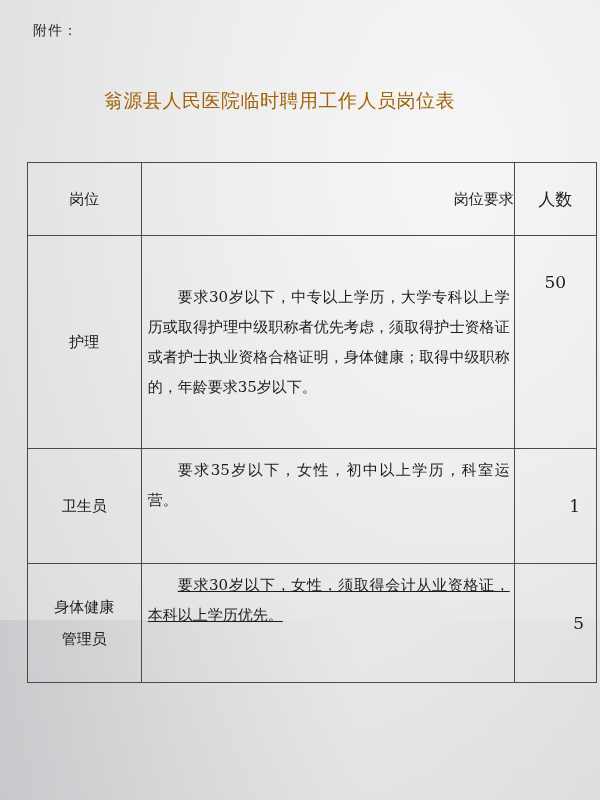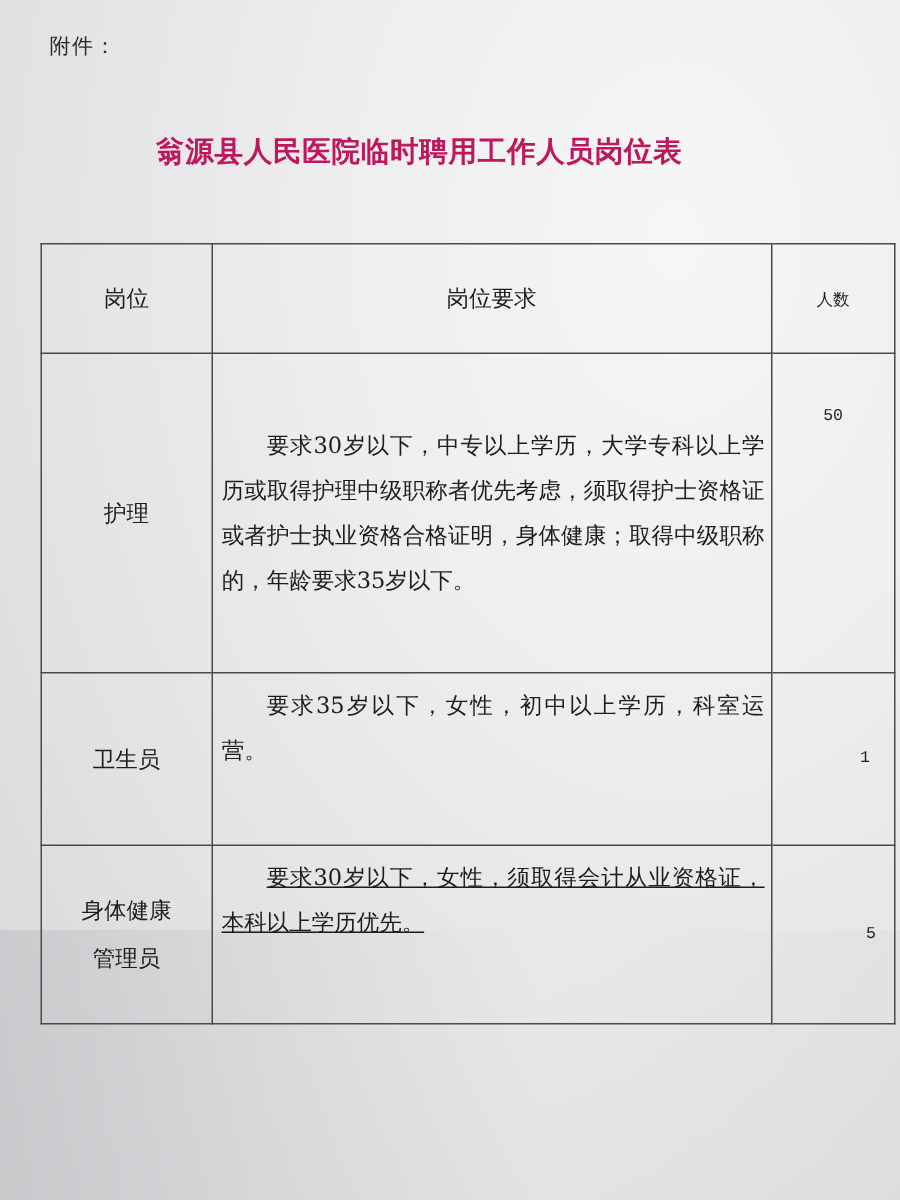--- a/index.html
+++ b/index.html
@@ -5,31 +5,31 @@
   html,body{margin:0;padding:0;}
   body{
     width:600px;height:800px;overflow:hidden;position:relative;
     background: radial-gradient(ellipse at 75% 20%, #f7f6f7 0%, #efeeef 35%, #e2e1e3 70%, #d6d5d8 100%);
     font-family:"DejaVu Serif","Liberation Serif",serif;
     color:#1c1c1c;
   }
   .shade{position:absolute;left:0;top:620px;width:600px;height:180px;
     background: linear-gradient(90deg, rgba(190,189,193,0.55) 0%, rgba(205,204,207,0.35) 30%, rgba(240,239,240,0.1) 60%, rgba(215,214,217,0.3) 100%);}
   .attach{position:absolute;left:33px;top:2px;font-size:14px;letter-spacing:1px;color:#2a2a2a;font-family:"DejaVu Sans","Liberation Sans",sans-serif;margin-top:20px;}
-  .title{position:absolute;left:104px;top:88px;font-size:19px;font-weight:bold;letter-spacing:0.5px;color:#be185d;font-family:"DejaVu Sans","Liberation Sans",sans-serif;}
+  .title{position:absolute;left:104px;top:88px;font-size:19px;font-weight:normal;letter-spacing:0.5px;color:#a16207;font-family:"DejaVu Sans","Liberation Sans",sans-serif;}
   table{position:absolute;left:27px;top:162px;border-collapse:collapse;width:570px;}
   td{border:1px solid #4a4a4a;padding:0;vertical-align:middle;}
   .c1{width:114px;text-align:center;font-size:15px;}
   .c2{width:366px;font-size:15px;line-height:30px;padding:6px 4px 6px 6px;text-align:justify;}
-  .c3{width:66px;text-align:center;font-size:11px;font-family:Liberation Mono, monospace;}
+  .c3{width:66px;text-align:center;font-size:17px;}
   .hdr td{height:72px;}
   .r1 td{height:176px;}
   .r2 td{height:102px;}
   .r3 td{height:106px;}
-  .hdr .c2{text-align:center;padding:0;}
+  .hdr .c2{text-align:right;padding:0;}
   .indent{display:block;text-indent:2em;}
   .pos{line-height:32px;display:block;}
   .num-top{vertical-align:top;padding-top:36px;}
 </style>
 </head>
 <body>
 
 <div class="shade"></div>
 
 <div class="attach">附件：</div>

